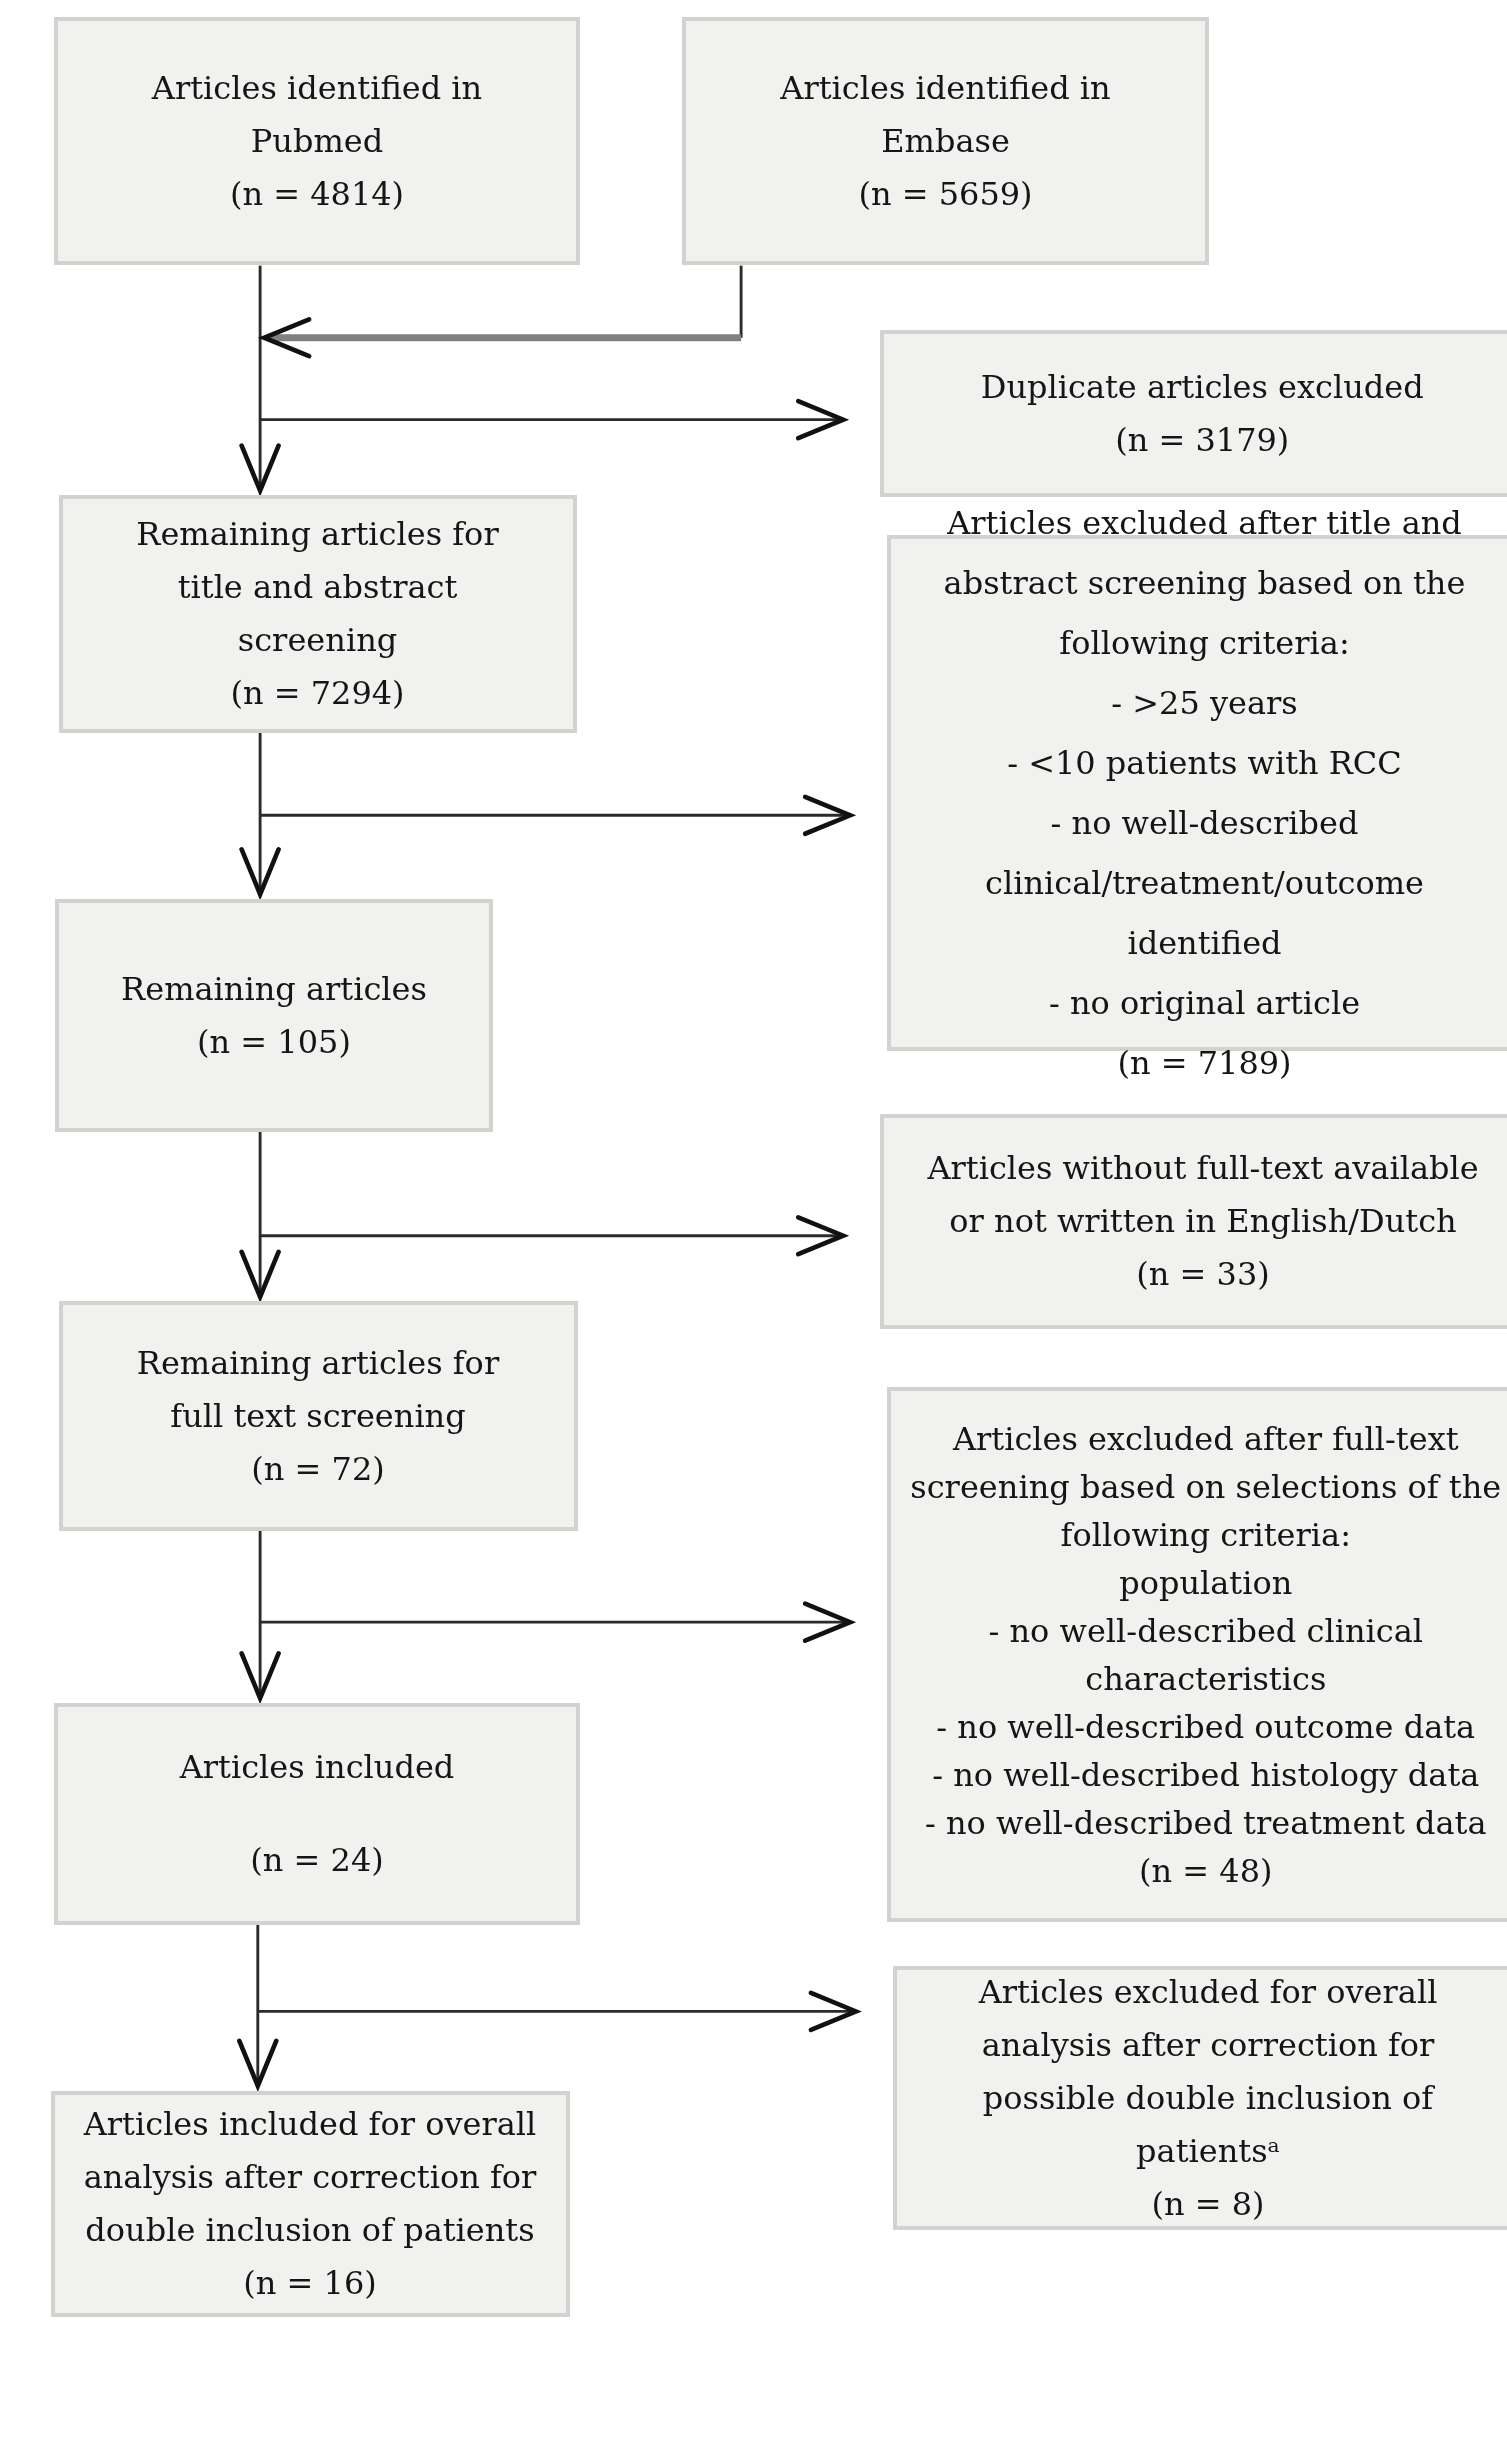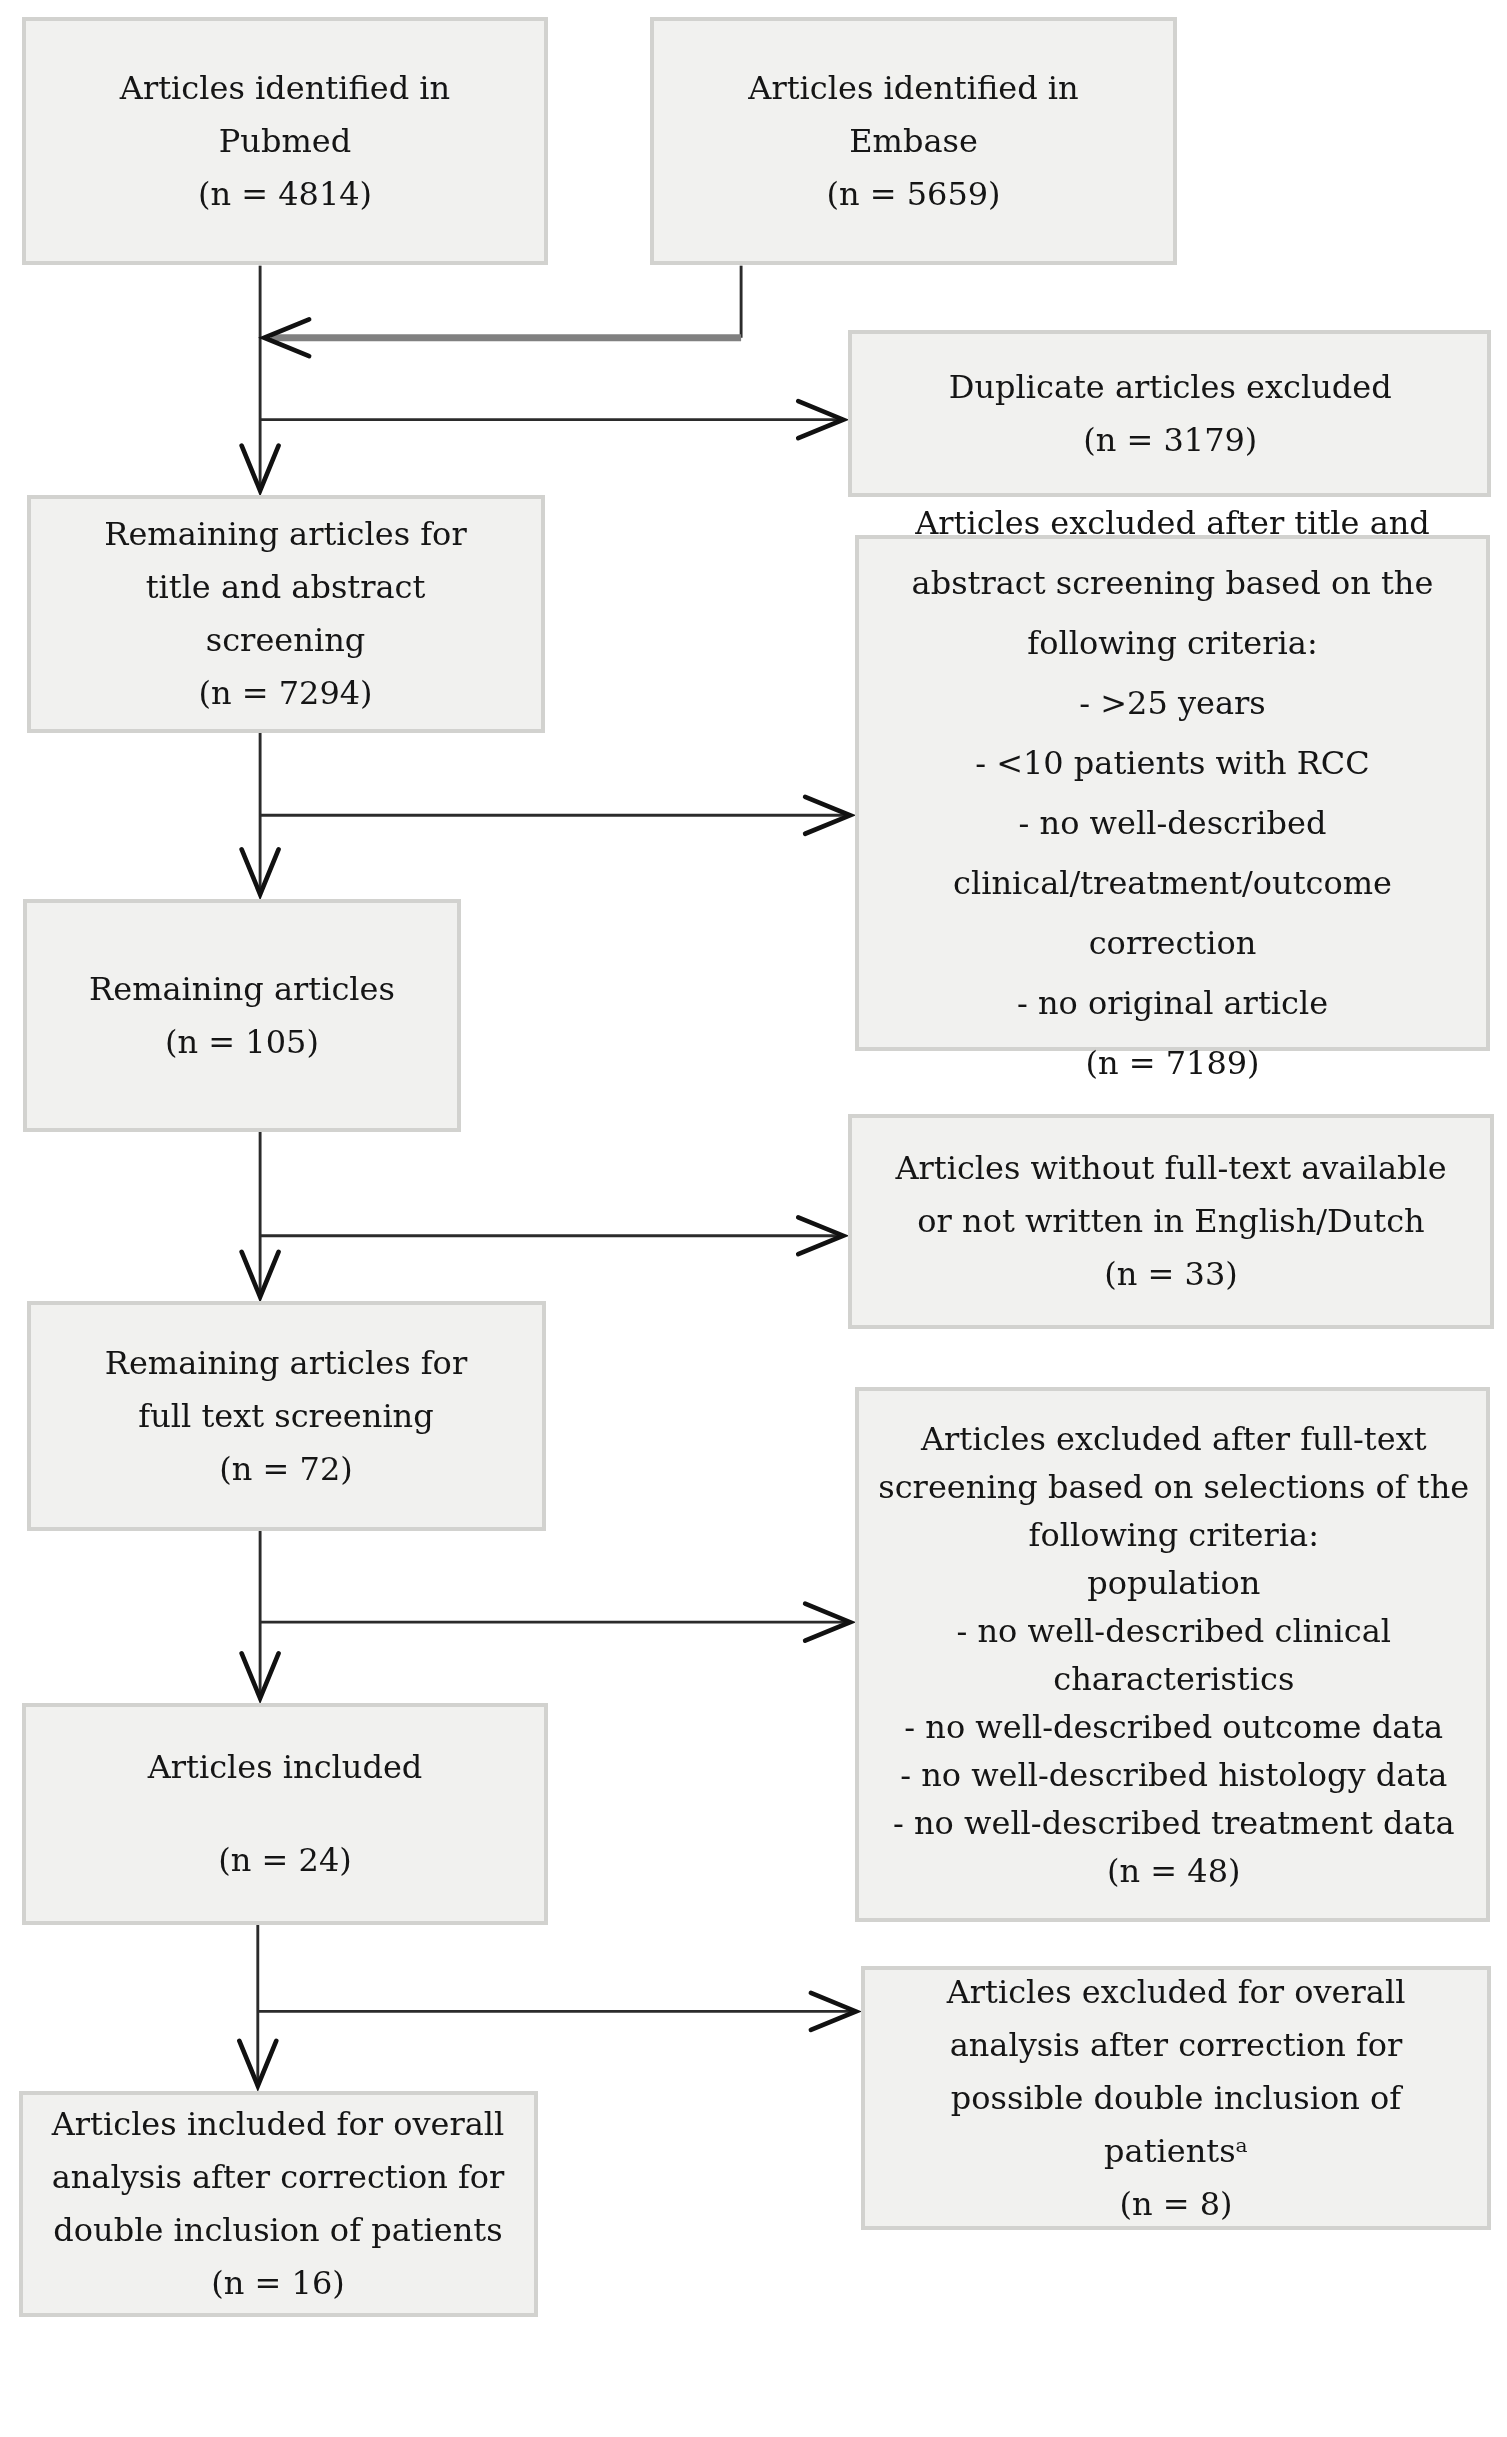--- a/index.html
+++ b/index.html
@@ -32,20 +32,21 @@
     background:var(--box-fill);
     border:4.6px solid var(--box-border);
     display:flex;
     flex-direction:column;
     justify-content:center;
     align-items:center;
     text-align:center;
     font-size:32px;
     line-height:53px;
     padding:5.8px 11.5px;
+    margin-left:32px;
   }
   .box.tight{line-height:48px;}
   .ln{white-space:nowrap;}
 
   
   #b-pubmed      {left:22px;   top:17.3px;   width:526px;  height:248px;}
   #b-embase      {left:650px; top:17.3px;   width:527px;  height:248px;}
   #b-dup         {left:848px; top:330px;  width:643px; height:167px;padding-left:13px;}
   #b-titleabs    {left:26.5px;   top:495px;  width:518px;  height:238px;}
   #b-excl1       {left:855px; top:535px;  width:635px; height:516px;gap:12px;}
@@ -125,21 +126,21 @@
   </div>
 
   <div class="box tight" id="b-excl1">
     <div class="ln">Articles excluded after title and</div>
     <div class="ln">abstract screening based on the</div>
     <div class="ln">following criteria:</div>
     <div class="ln">- &gt;25 years</div>
     <div class="ln">- &lt;10 patients with RCC</div>
     <div class="ln">- no well-described</div>
     <div class="ln">clinical/treatment/outcome</div>
-    <div class="ln">correction</div>
+    <div class="ln">identified</div>
     <div class="ln">- no original article</div>
     <div class="ln">(n = 7189)</div>
   </div>
 
   <div class="box" id="b-rem105">
     <div class="ln">Remaining articles</div>
     <div class="ln">(n = 105)</div>
   </div>
 
   <div class="box" id="b-nofulltext">

